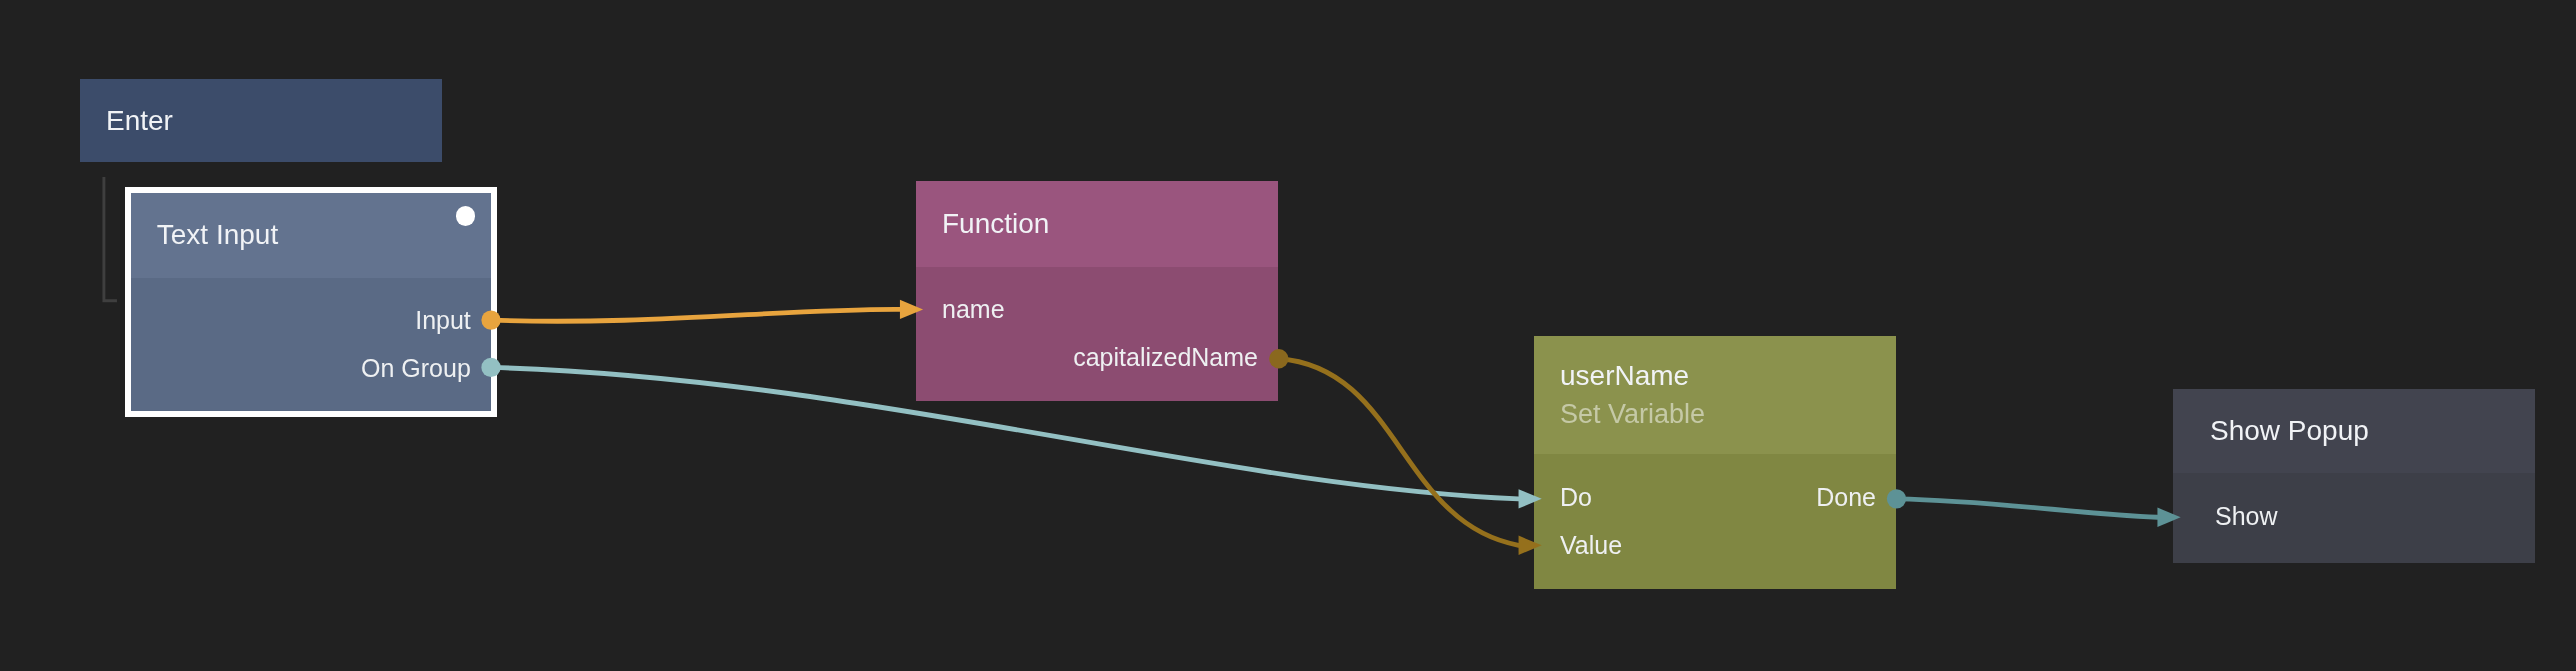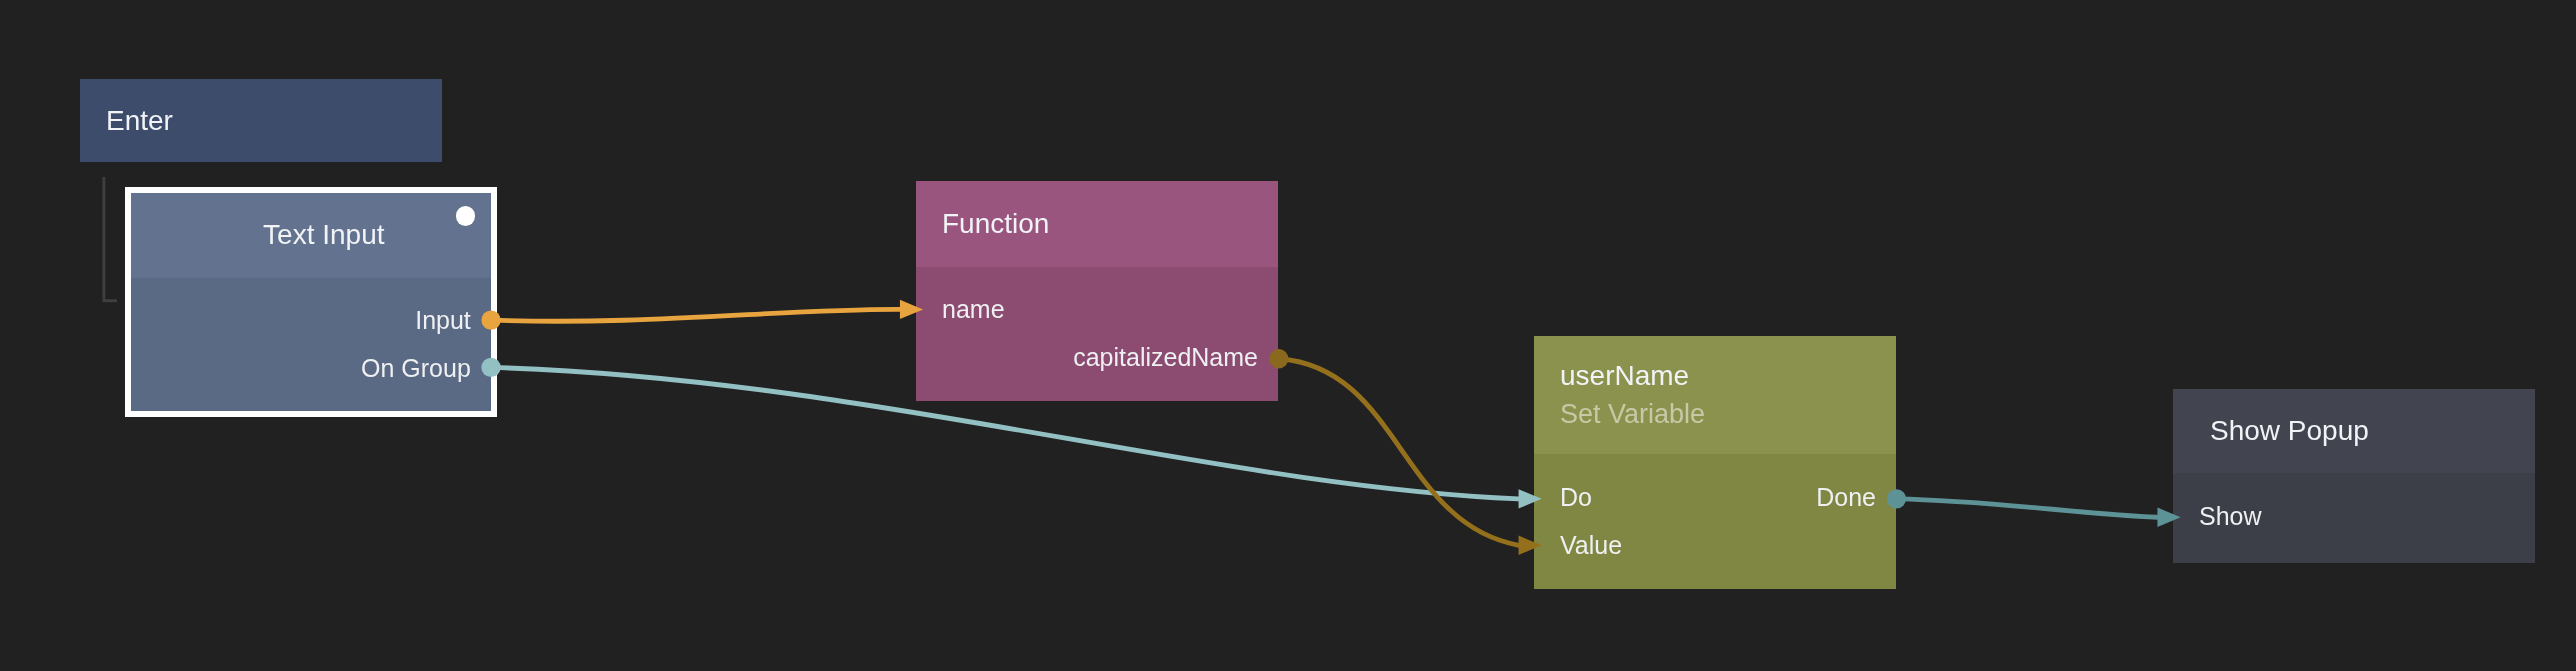--- a/index.html
+++ b/index.html
@@ -75,21 +75,21 @@
   #node-function .node-body{ height:134px; background:var(--function-body,#8c4c71); padding-top:18.4px; }
 
   
   #node-username{ left:1534px; top:336px; width:362px; }
   #node-username .node-header{ height:118px; background:var(--variable-header,#8b924d); }
   #node-username .node-body{ height:135px; background:var(--variable-body,#808742); padding-top:19.3px; }
 
   
   #node-show-popup{ left:2173px; top:389px; width:362px; }
   #node-show-popup .node-header{ height:84px; background:var(--popup-header,#42444f);padding-left:37px; }
-  #node-show-popup .node-body{ height:90px; background:var(--popup-body,#3d3f48); padding-top:19.3px; }
+  #node-show-popup .node-body{ height:90px; background:var(--popup-body,#3d3f48); padding-top:19.3px;padding-left:16px; }
 
   
   #wires{
     position:absolute; left:0; top:0;
     width:2576px; height:672px;
     pointer-events:none;
   }
   .wire{ fill:none; stroke-width:5; stroke-linecap:round; }
   .wire-orange{ stroke:var(--wire-orange,#e8a43e); }
   .wire-teal-light{ stroke:var(--wire-teal-light,#93c0c3); }
@@ -110,21 +110,21 @@
 
 <div id="canvas">
 
   <div class="node" id="node-group">
     <div class="node-header">
       <div class="node-title">Enter</div>
     </div>
   </div>
 
   <div id="node-text-input-wrap">
-    <div class="node" id="node-text-input" style="position:relative;left:0;top:0;text-align:center;">
+    <div class="node" id="node-text-input" style="position:relative;left:0;top:0;">
       <div class="node-header">
         <div class="node-title">Text Input</div>
         <div id="visual-badge"></div>
       </div>
       <div class="node-body">
         <div class="port-row outputs">
           <span class="port-label">Input</span>
         </div>
         <div class="port-row outputs">
           <span class="port-label">On Group</span>

